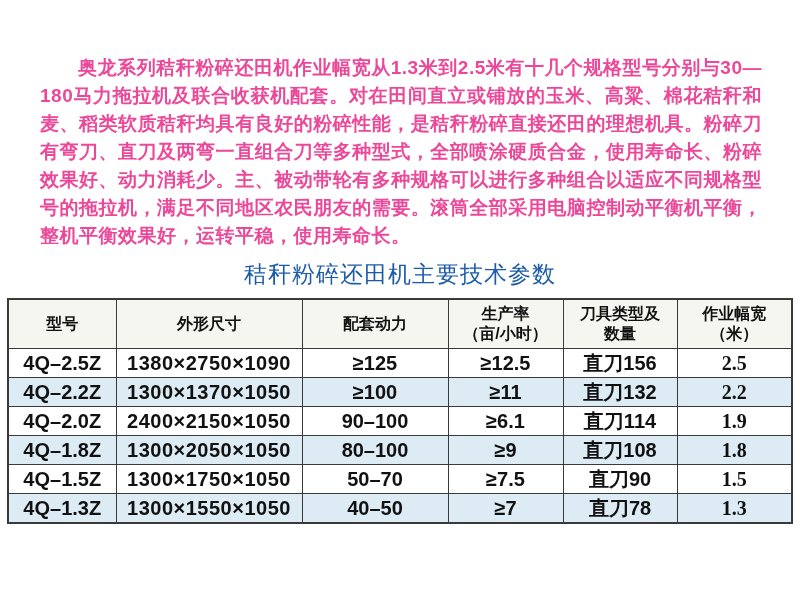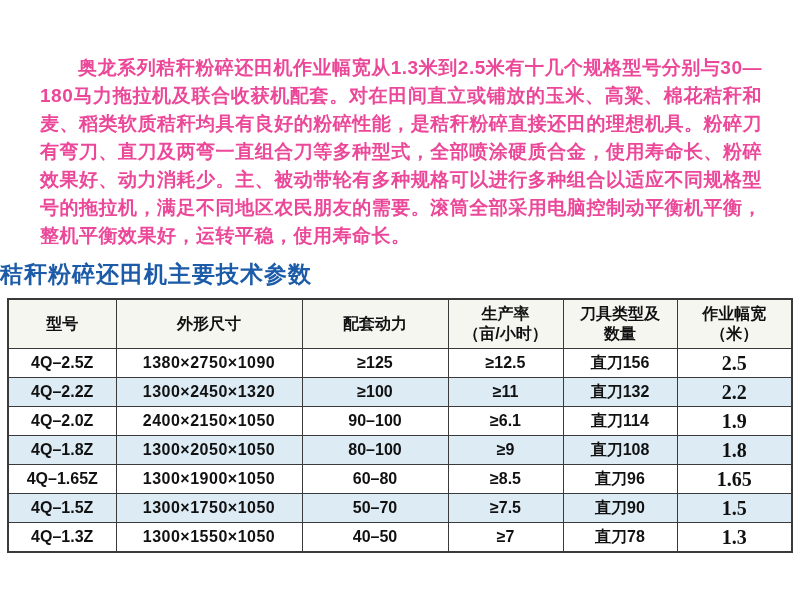--- a/index.html
+++ b/index.html
@@ -26,23 +26,23 @@
     font-size: 19px;
     line-height: 28px;
     font-weight: 700;
     color: #ec4899;
     text-align: justify;
     text-indent: 2em;
     letter-spacing: 0.5px;
   }
   .section-title {
     margin: 9px 0 8px 0;
-    text-align: left;
+    text-align: center;
     font-family: "Liberation Serif", serif;
-    font-weight: 700;
+    font-weight: 400;
     font-size: 23px;
     color: #1c5ba8;
     letter-spacing: 1px;
   }
   table.specs {
     width: 784px;
     margin: 0 auto;
     border-collapse: collapse;
     table-layout: fixed;
     border: 2px solid #3a3a3a;
@@ -59,21 +59,21 @@
   table.specs th {
     background: #f5f6ef;
     height: 48px;
     font-size: 16px;
     line-height: 20px;
     white-space: pre-line;
     color: #111111;
   }
   table.specs td {
     height: 28px;
-    font-size: 16px;
+    font-size: 20px;
     background: #ffffff;
     color: #111111;
   }
   table.specs tbody tr:nth-child(even) td {
     background: #dcebf4;
   }
   
   table.specs td.col-dim {
     letter-spacing: 0.5px;
   }
@@ -124,49 +124,41 @@
       <tr>
         <td class="col-model">4Q–2.5Z</td>
         <td class="col-dim">1380×2750×1090</td>
         <td class="col-power">≥125</td>
         <td class="col-rate">≥12.5</td>
         <td class="col-knife">直刀156</td>
         <td class="col-width">2.5</td>
       </tr>
       <tr>
         <td class="col-model">4Q–2.2Z</td>
-        <td class="col-dim">1300×2450×1320</td>
+        <td class="col-dim">1300×1370×1050</td>
         <td class="col-power">≥100</td>
         <td class="col-rate">≥11</td>
         <td class="col-knife">直刀132</td>
         <td class="col-width">2.2</td>
       </tr>
       <tr>
         <td class="col-model">4Q–2.0Z</td>
         <td class="col-dim">2400×2150×1050</td>
         <td class="col-power">90–100</td>
         <td class="col-rate">≥6.1</td>
         <td class="col-knife">直刀114</td>
         <td class="col-width">1.9</td>
       </tr>
       <tr>
         <td class="col-model">4Q–1.8Z</td>
         <td class="col-dim">1300×2050×1050</td>
         <td class="col-power">80–100</td>
         <td class="col-rate">≥9</td>
         <td class="col-knife">直刀108</td>
         <td class="col-width">1.8</td>
-      </tr>
-      <tr>
-        <td class="col-model">4Q–1.65Z</td>
-        <td class="col-dim">1300×1900×1050</td>
-        <td class="col-power">60–80</td>
-        <td class="col-rate">≥8.5</td>
-        <td class="col-knife">直刀96</td>
-        <td class="col-width">1.65</td>
       </tr>
       <tr>
         <td class="col-model">4Q–1.5Z</td>
         <td class="col-dim">1300×1750×1050</td>
         <td class="col-power">50–70</td>
         <td class="col-rate">≥7.5</td>
         <td class="col-knife">直刀90</td>
         <td class="col-width">1.5</td>
       </tr>
       <tr>

